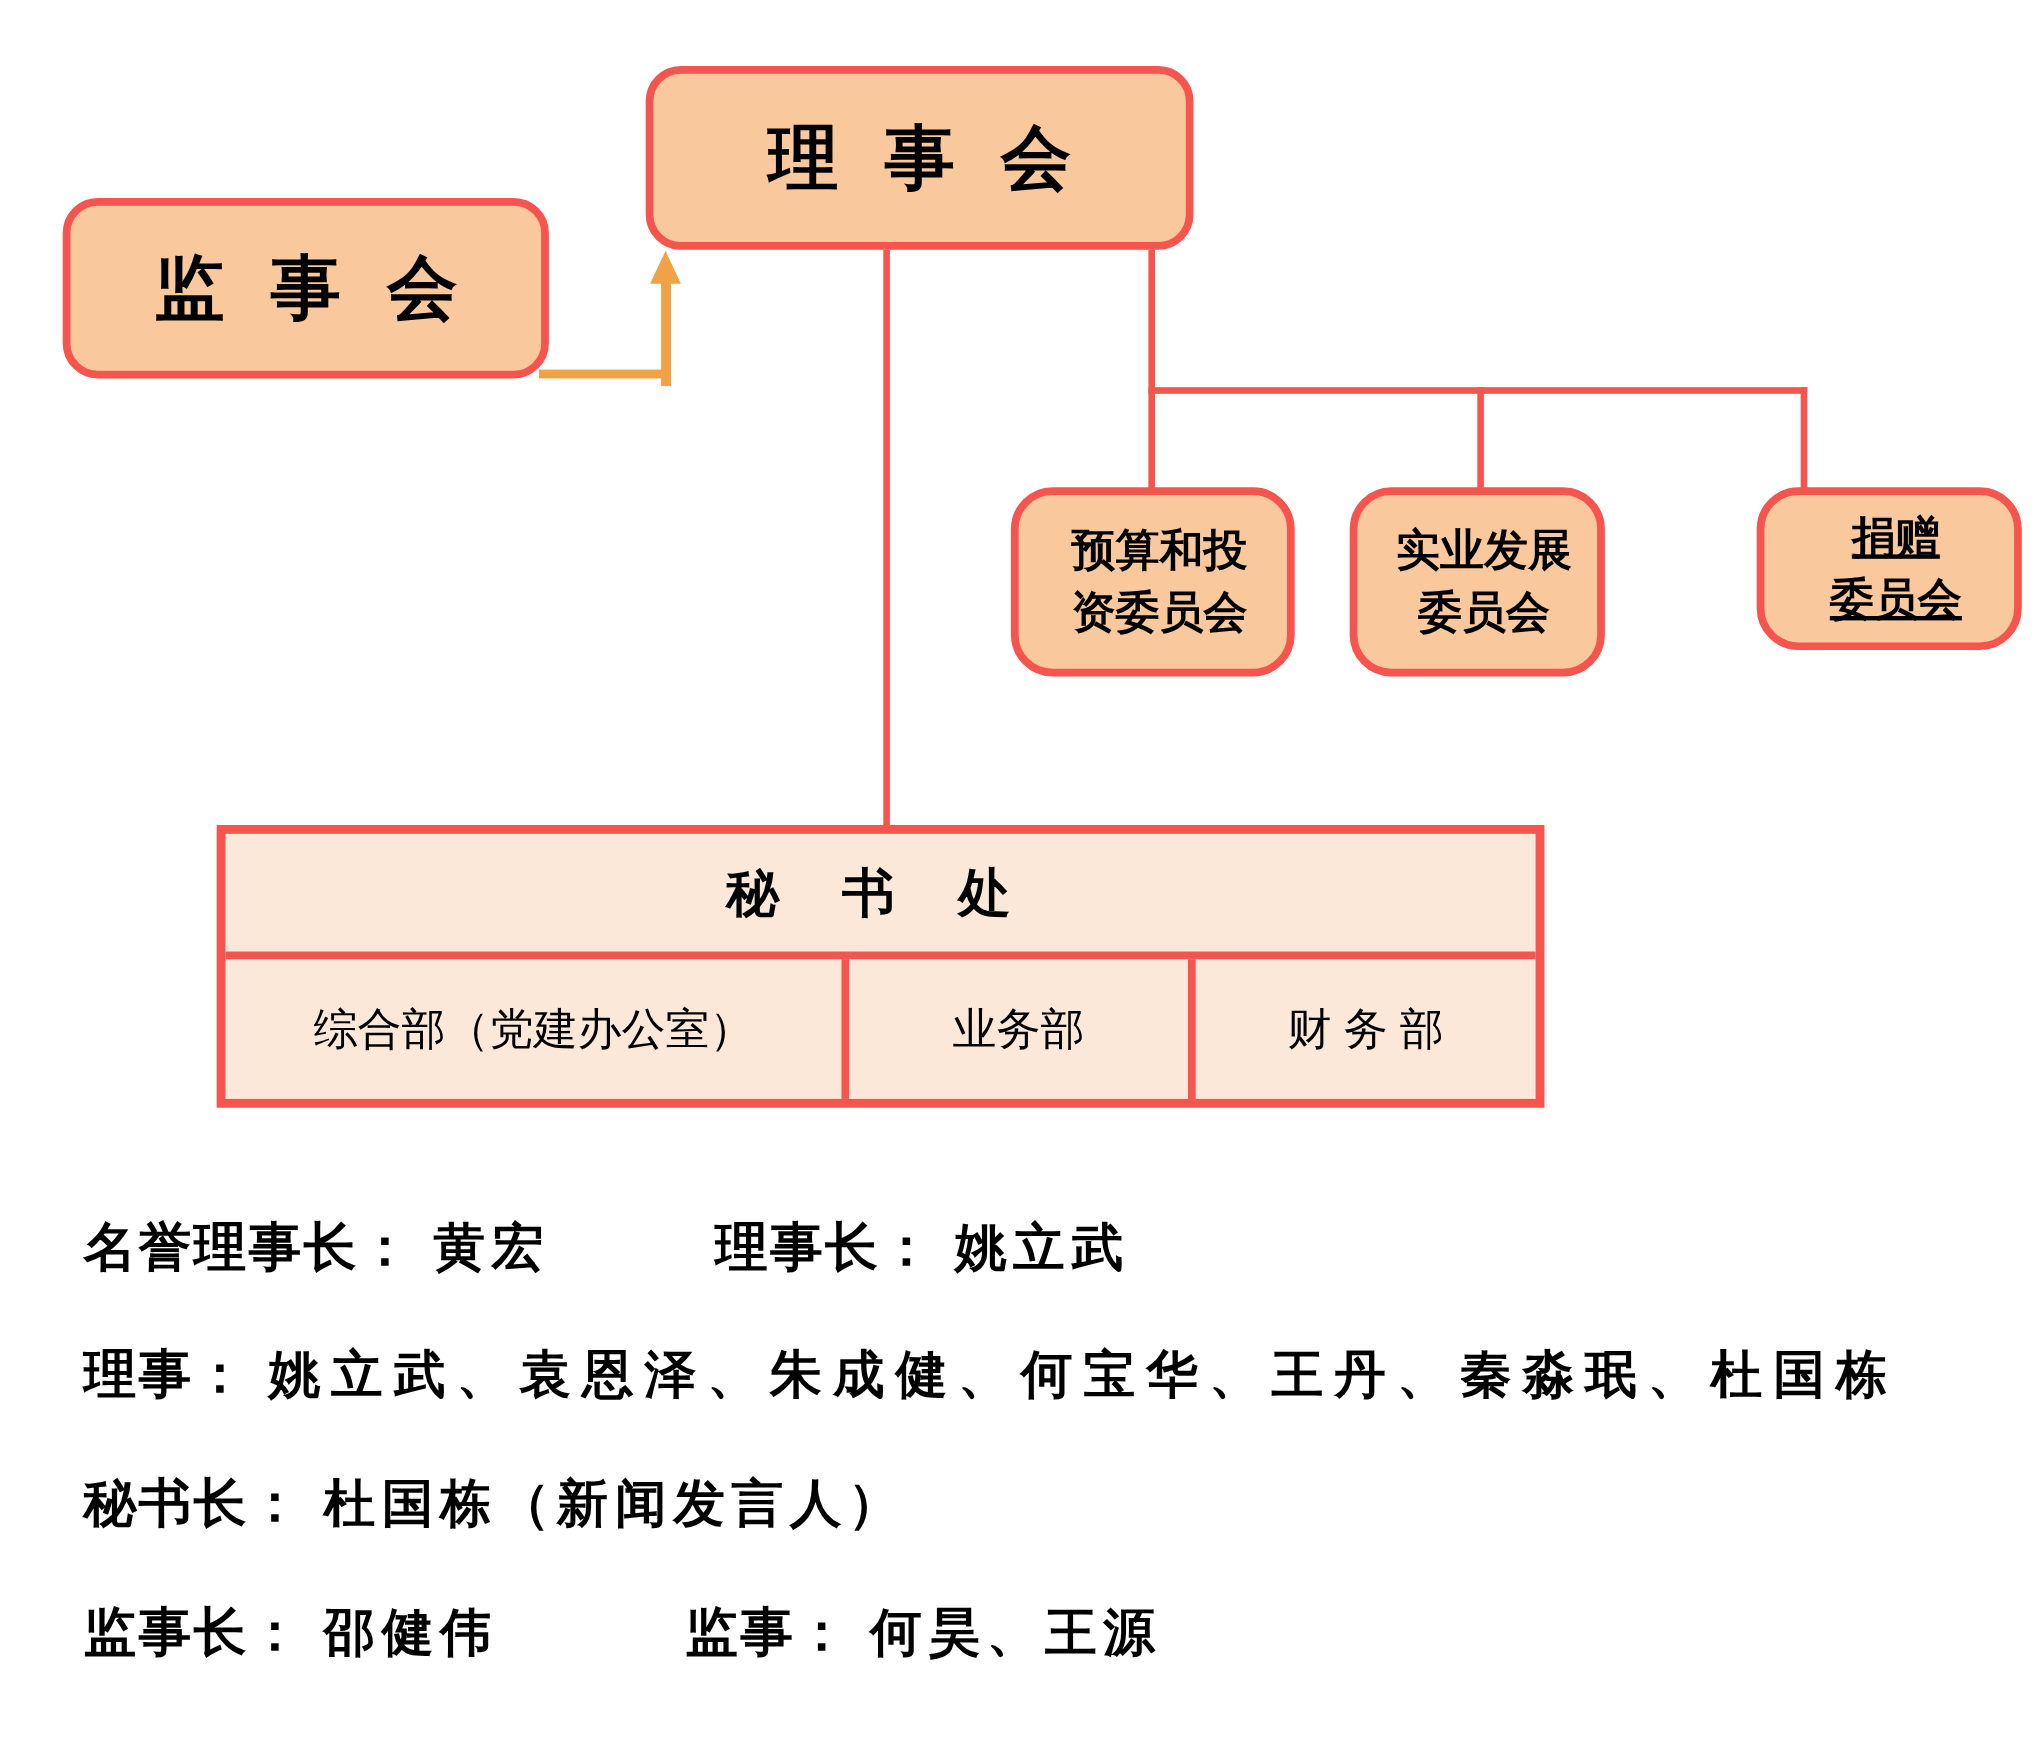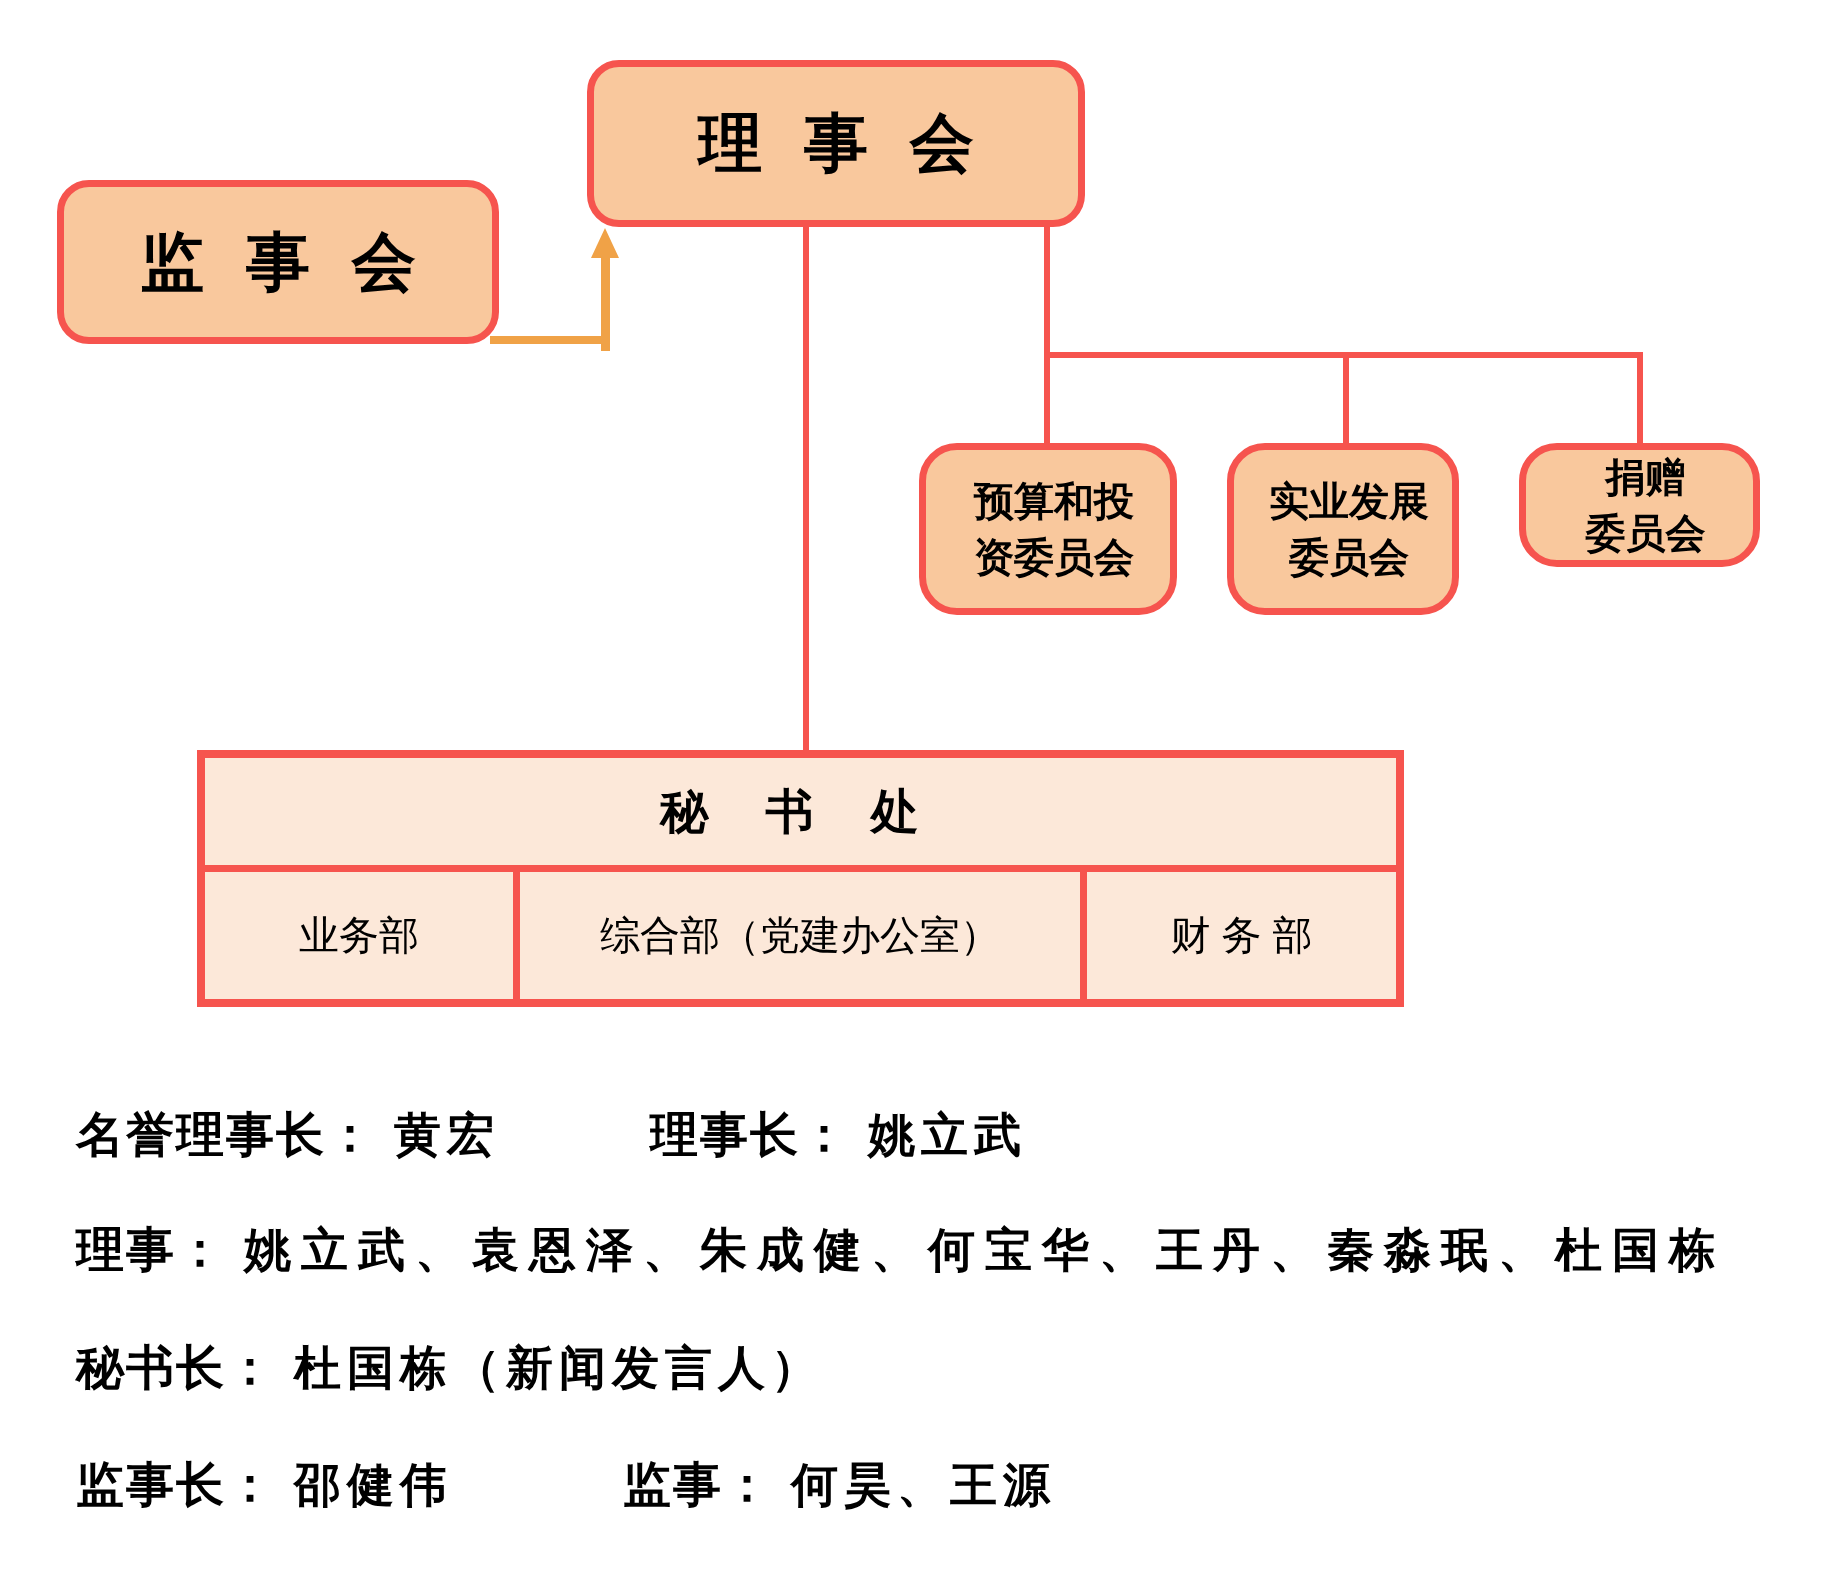--- a/index.html
+++ b/index.html
@@ -80,37 +80,37 @@
     <span>监 事 会</span>
   </div>
 
   <div class="box committee" style="left:1227px;top:443px;width:232px;height:172px;">
     <div>
       <div>实业发展</div>
       <div>委员会</div>
     </div>
   </div>
 
-  <div class="box committee" style="left:1519px;top:443px;width:241px;height:124px;">
+  <div class="box committee" style="left:1597px;top:443px;width:241px;height:148px;text-decoration:underline;">
     <div>
       <div>捐赠</div>
       <div>委员会</div>
     </div>
   </div>
 
   <div class="table">
     <div class="thead">
       <span>秘 书 处</span>
     </div>
     <div class="trow">
+      <div class="tcell c2">
+        <span>综合部（党建办公室）</span>
+      </div>
       <div class="tcell c1">
         <span>业务部</span>
-      </div>
-      <div class="tcell c2">
-        <span>综合部（党建办公室）</span>
       </div>
       <div class="tcell c3">
         <span>财 务 部</span>
       </div>
     </div>
   </div>
 
   <div class="roster-line" style="top:1105px;">
     <span class="rlabel">名誉理事长：</span><span class="rname">黄宏</span><span class="rlabel gap-md">理事长：</span><span class="rname">姚立武</span>
   </div>

